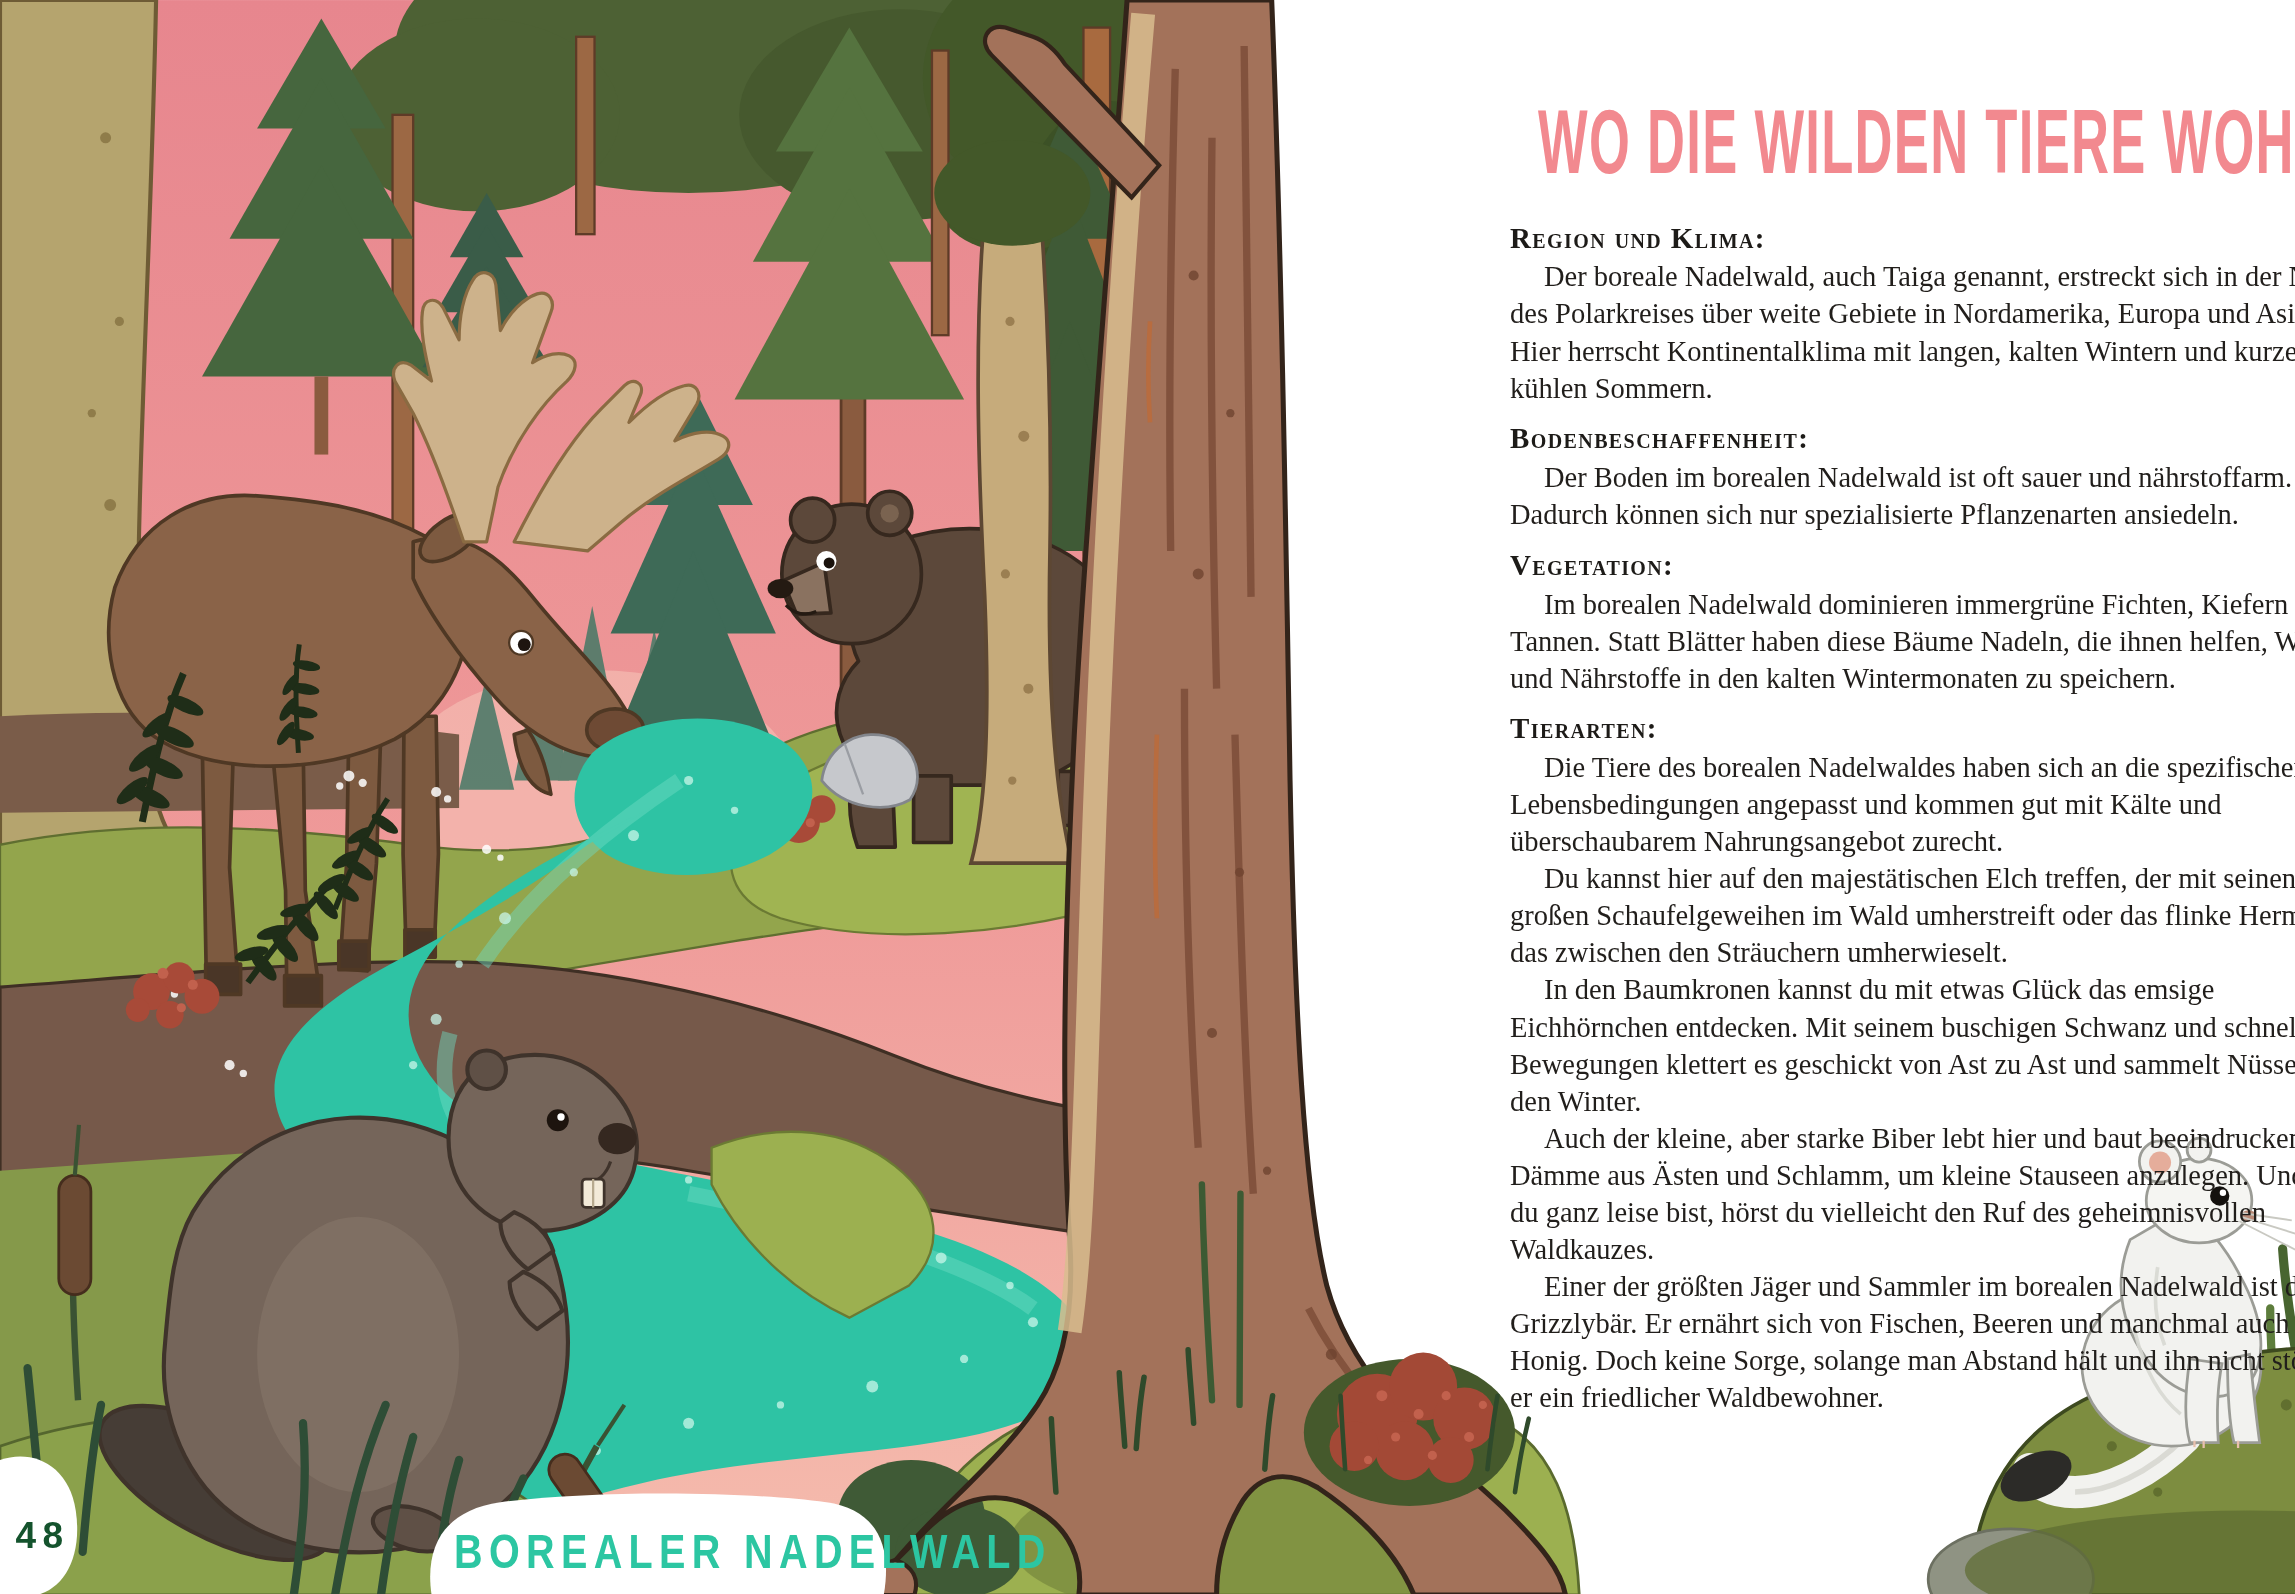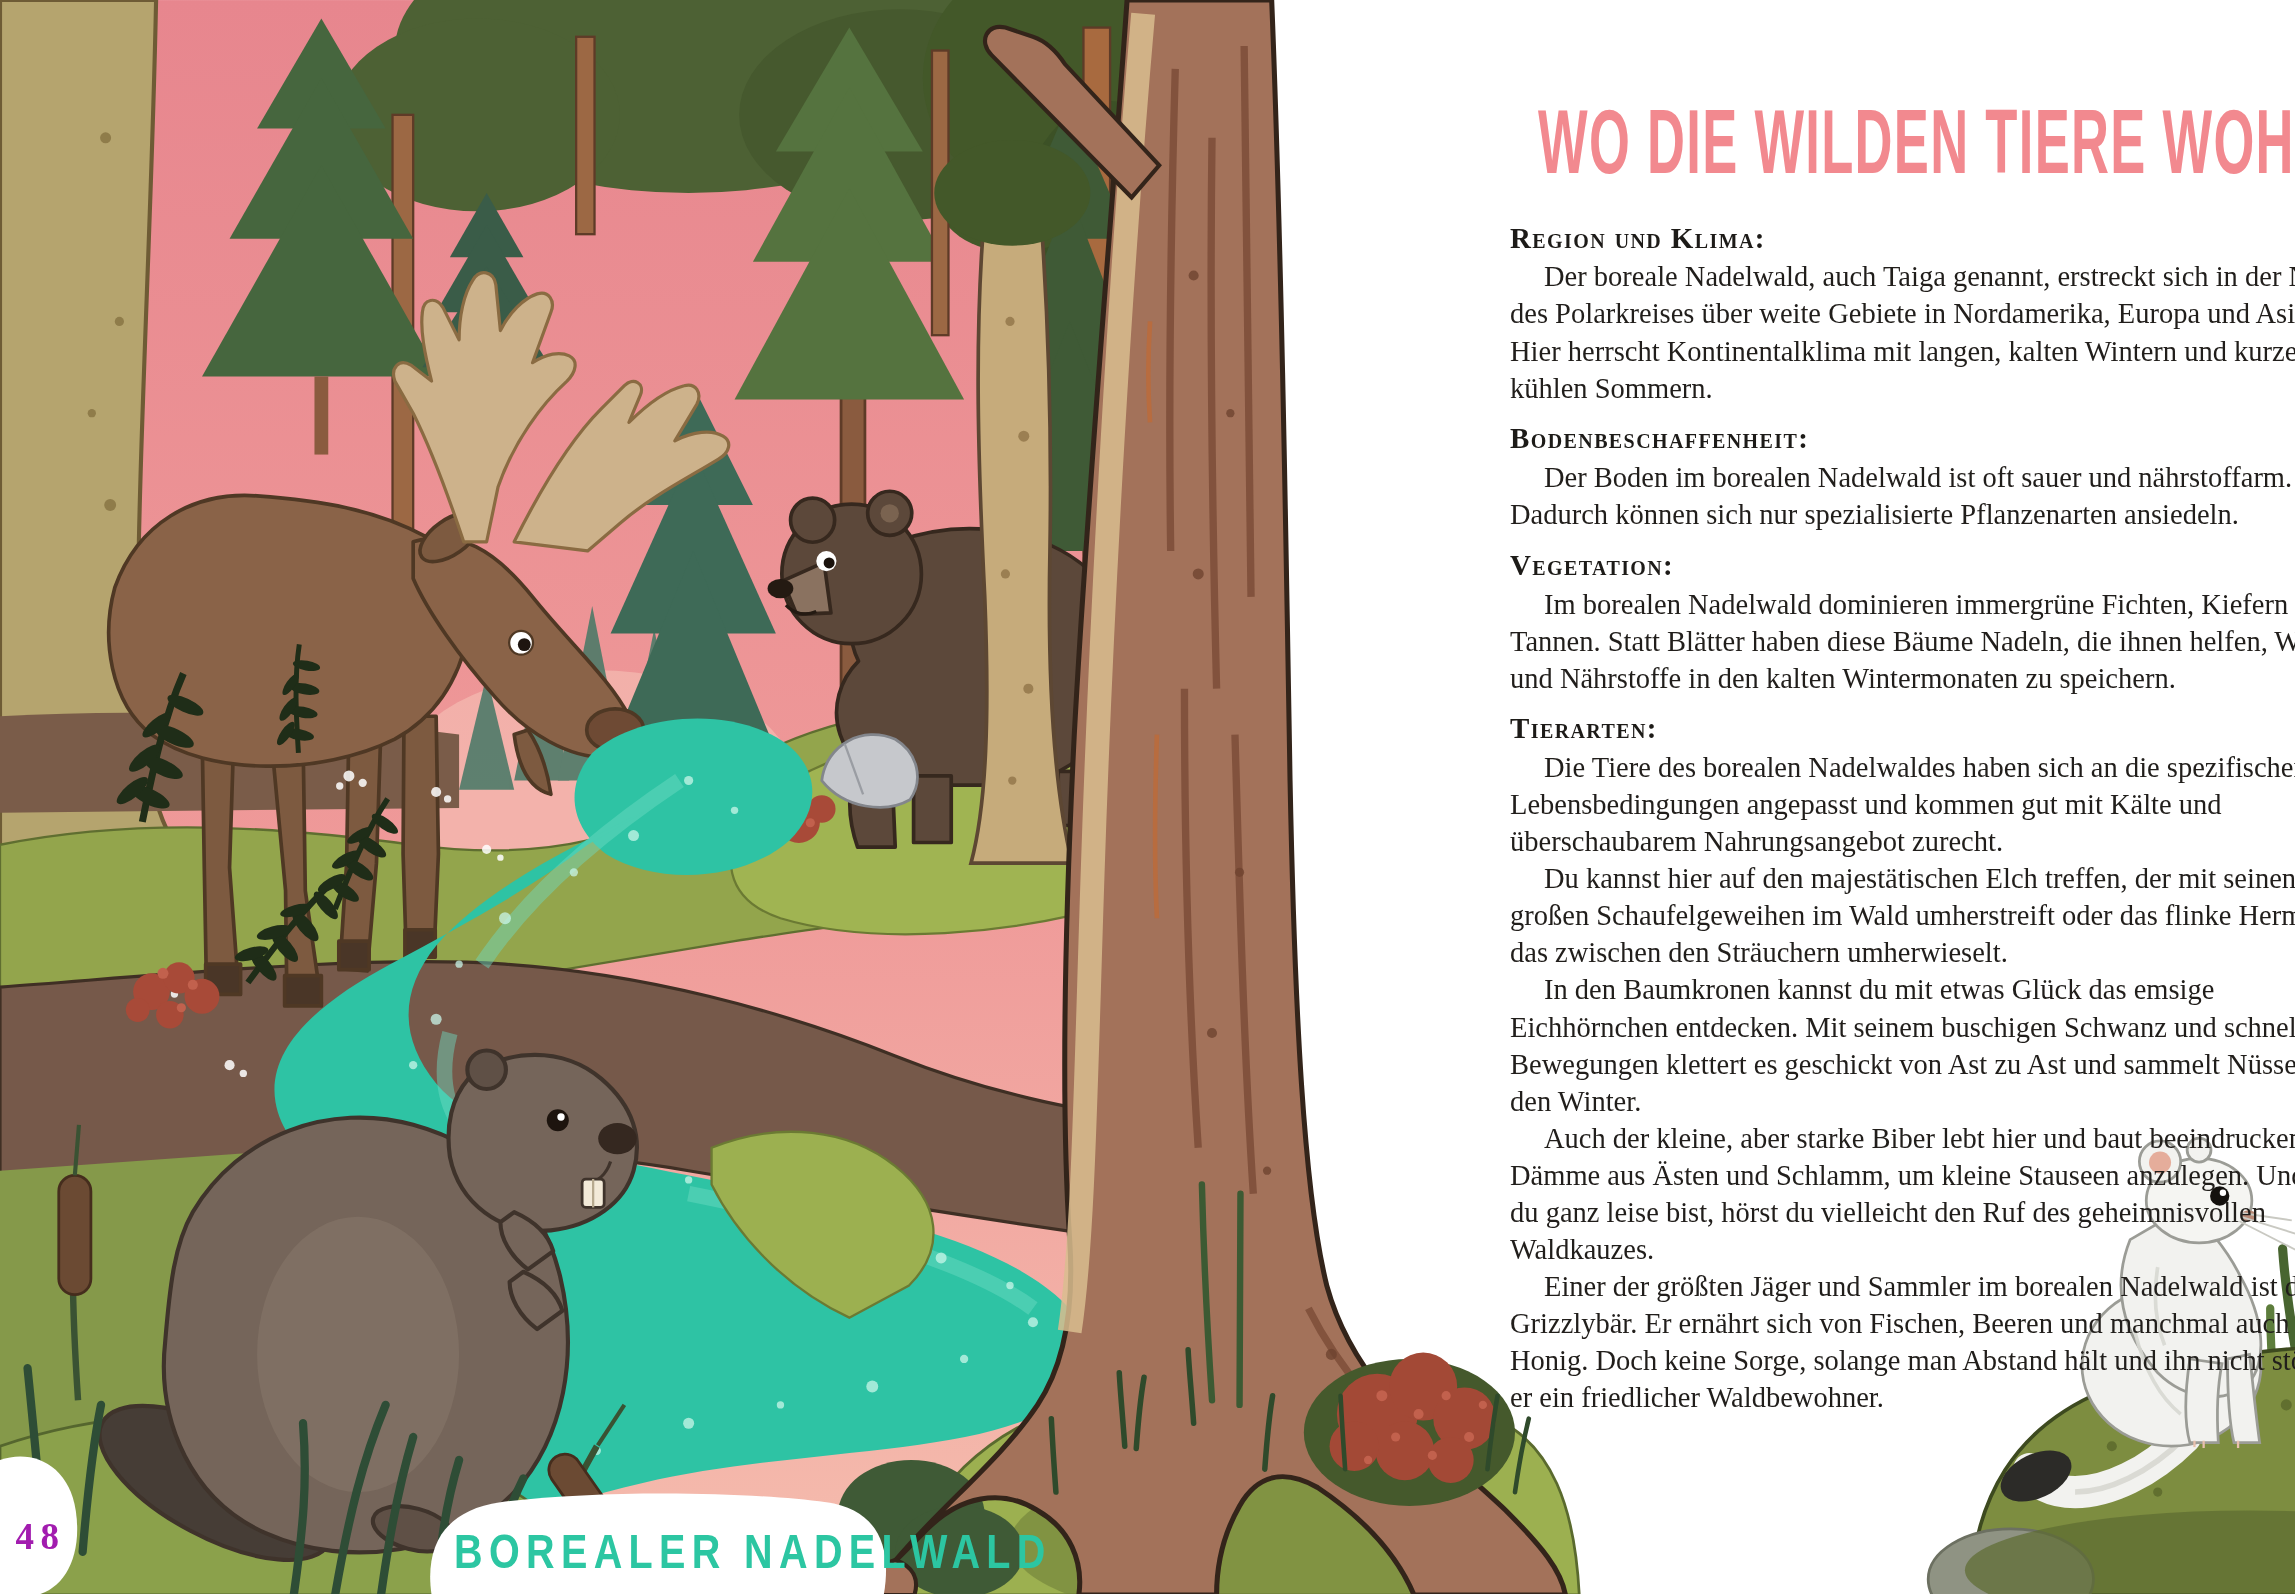--- a/index.html
+++ b/index.html
@@ -12,22 +12,22 @@
   .article{position:absolute;left:1510px;top:90px;width:865px;color:#211e1b;}
   .title-wrap{height:116px;margin-left:27.5px;}
   .title{font-family:"Liberation Sans","DejaVu Sans",sans-serif;font-weight:bold;
          font-size:73px;letter-spacing:1.8px;color:#f2898f;white-space:nowrap;
          transform:scale(0.72,1.24);transform-origin:left top;margin:0;}
   h2.heading{font-size:29px;line-height:1.05;font-variant:small-caps;font-weight:bold;
          letter-spacing:1.4px;margin:16.5px 0 5.5px 0;color:#1d1b18;}
   p.para{font-size:28.5px;line-height:1.3;margin:0;text-indent:34px;color:#211e1b;}
 
   
-  .pagenum{position:absolute;font-family:Liberation Serif, serif;
-           font-weight:bold;color:#a21caf;font-size:37px;letter-spacing:6.4px;}
+  .pagenum{position:absolute;font-family:Liberation Sans, sans-serif;
+           font-weight:bold;color:#14532d;font-size:37px;letter-spacing:6.4px;}
   .pagenum.left{left:15.6px;top:1515px;}
   .footer-label{position:absolute;left:454px;top:1524px;white-space:nowrap;
            font-family:"Liberation Sans","DejaVu Sans",sans-serif;font-weight:bold;
            font-size:43px;letter-spacing:6.9px;color:#2cc6a2;
            transform:scale(0.92,1.14);transform-origin:left top;}
 </style>
 </head>
 <body>
 
 <div class="stage">

